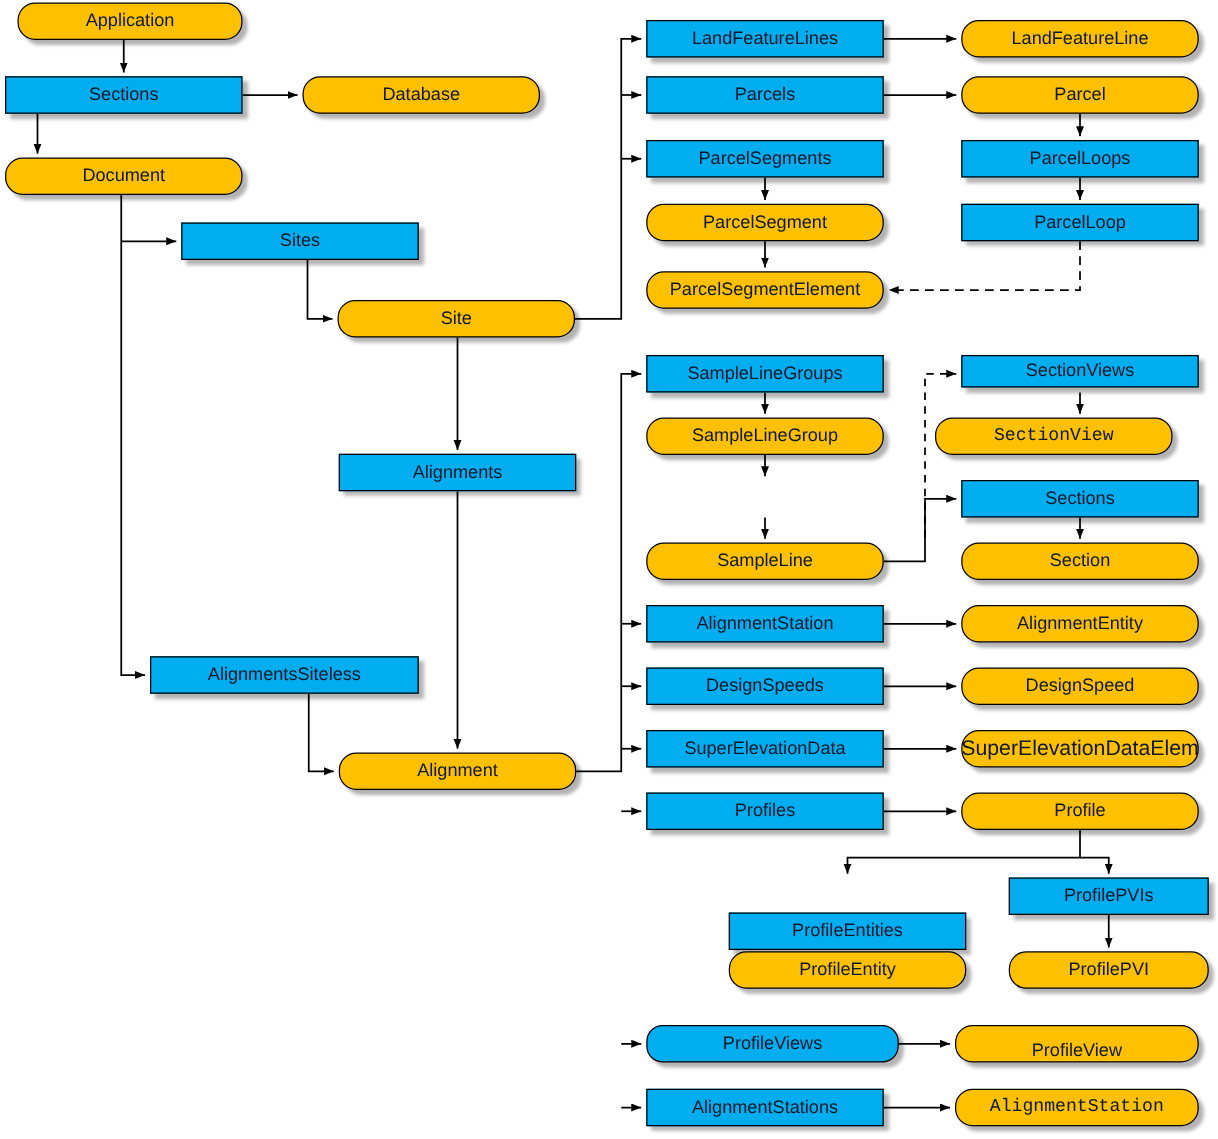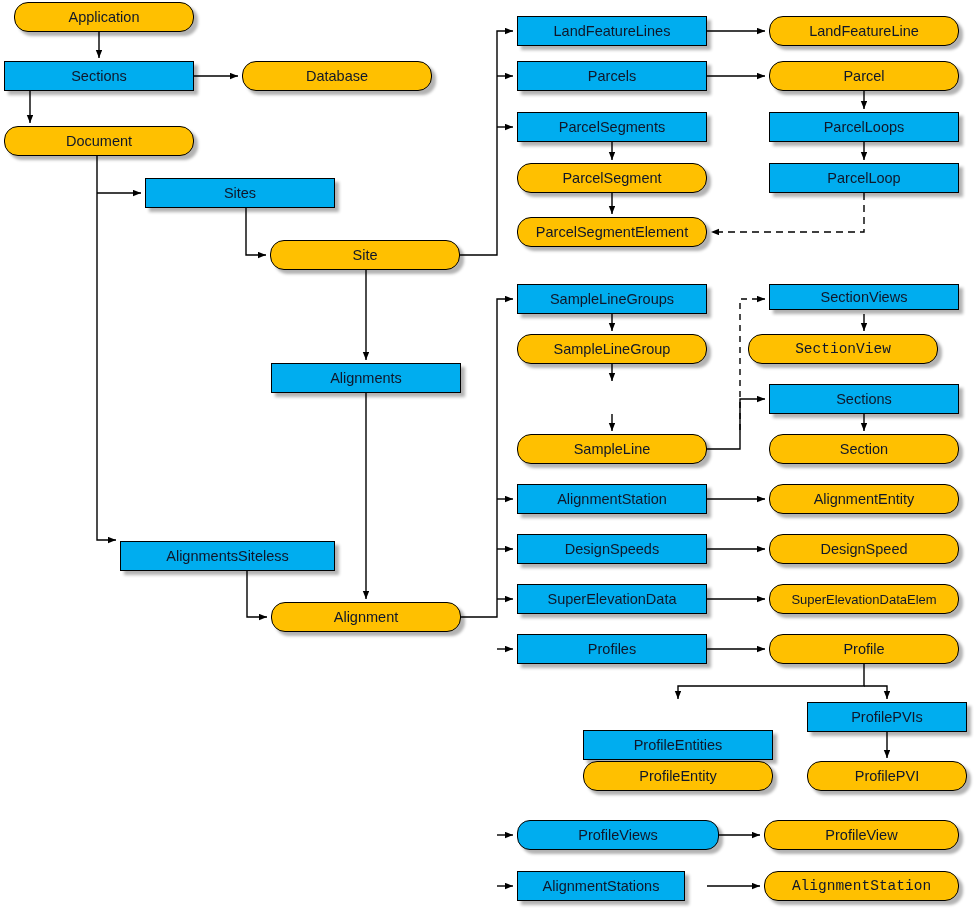--- a/index.html
+++ b/index.html
@@ -3,21 +3,21 @@
 <meta charset="utf-8">
 <style>
   html,body{margin:0;padding:0;background:#ffffff;}
   body{font-family:"Liberation Sans",sans-serif;}
   #canvas{position:relative;width:974px;height:911px;overflow:hidden;background:#fff;}
   .node{position:absolute;box-sizing:border-box;display:flex;align-items:center;justify-content:center;
         text-align:center;font-size:14.5px;color:#0f172a;border:1px solid #000;
         box-shadow:4px 4px 3px rgba(0,0,0,0.30);}
   .node.blue{background:#00ADEF;}
   .node.gold{background:#FFC000;border-radius:14px;}
-  .node.small{font-size:13px;}
+  .node.small{font-size:17px;}
   svg.links{position:absolute;left:0;top:0;width:974px;height:911px;overflow:visible;}
 </style>
 </head>
 <body>
 
 <div id="canvas">
 
   <svg class="links">
     <defs>
       <marker id="arrow" markerWidth="9" markerHeight="9" refX="8" refY="3.2" orient="auto" markerUnits="userSpaceOnUse">
@@ -102,21 +102,21 @@
     </div>
     <div class="node blue" style="left: 145px; top: 178px; width: 190px; height: 30px;">
       <span>Sites</span>
     </div>
     <div class="node gold" style="left: 270px; top: 240px; width: 190px; height: 30px;">
       <span>Site</span>
     </div>
     <div class="node blue" style="left: 271px; top: 363px; width: 190px; height: 30px;">
       <span>Alignments</span>
     </div>
-    <div class="node blue" style="left: 120px; top: 525px; width: 215px; height: 30px; margin-top: 16px;">
+    <div class="node blue" style="left: 120px; top: 525px; width: 215px; height: 30px;">
       <span>AlignmentsSiteless</span>
     </div>
     <div class="node gold" style="left: 271px; top: 602px; width: 190px; height: 30px;">
       <span>Alignment</span>
     </div>
     <div class="node blue" style="left: 517px; top: 16px; width: 190px; height: 30px;">
       <span>LandFeatureLines</span>
     </div>
     <div class="node gold" style="left: 769px; top: 16px; width: 190px; height: 30px;">
       <span>LandFeatureLine</span>
@@ -195,22 +195,22 @@
     </div>
     <div class="node gold" style="left: 583px; top: 761px; width: 190px; height: 30px;">
       <span>ProfileEntity</span>
     </div>
     <div class="node gold" style="left: 807px; top: 761px; width: 160px; height: 30px;">
       <span>ProfilePVI</span>
     </div>
     <div class="node blue" style="left: 517px; top: 820px; width: 202px; height: 30px; border-radius: 13px;">
       <span>ProfileViews</span>
     </div>
-    <div class="node gold" style="left: 764px; top: 820px; width: 195px; height: 30px;">
+    <div class="node gold" style="left: 764px; top: 820px; width: 195px; height: 30px; align-items: flex-end;">
       <span>ProfileView</span>
     </div>
-    <div class="node blue" style="left: 517px; top: 871px; width: 168px; height: 30px;">
+    <div class="node blue" style="left: 517px; top: 871px; width: 190px; height: 30px;">
       <span>AlignmentStations</span>
     </div>
     <div class="node gold" style="left: 764px; top: 871px; width: 195px; height: 30px; font-family: Liberation Mono, monospace;">
       <span>AlignmentStation</span>
     </div>
   </div>
 
 </body></html>

